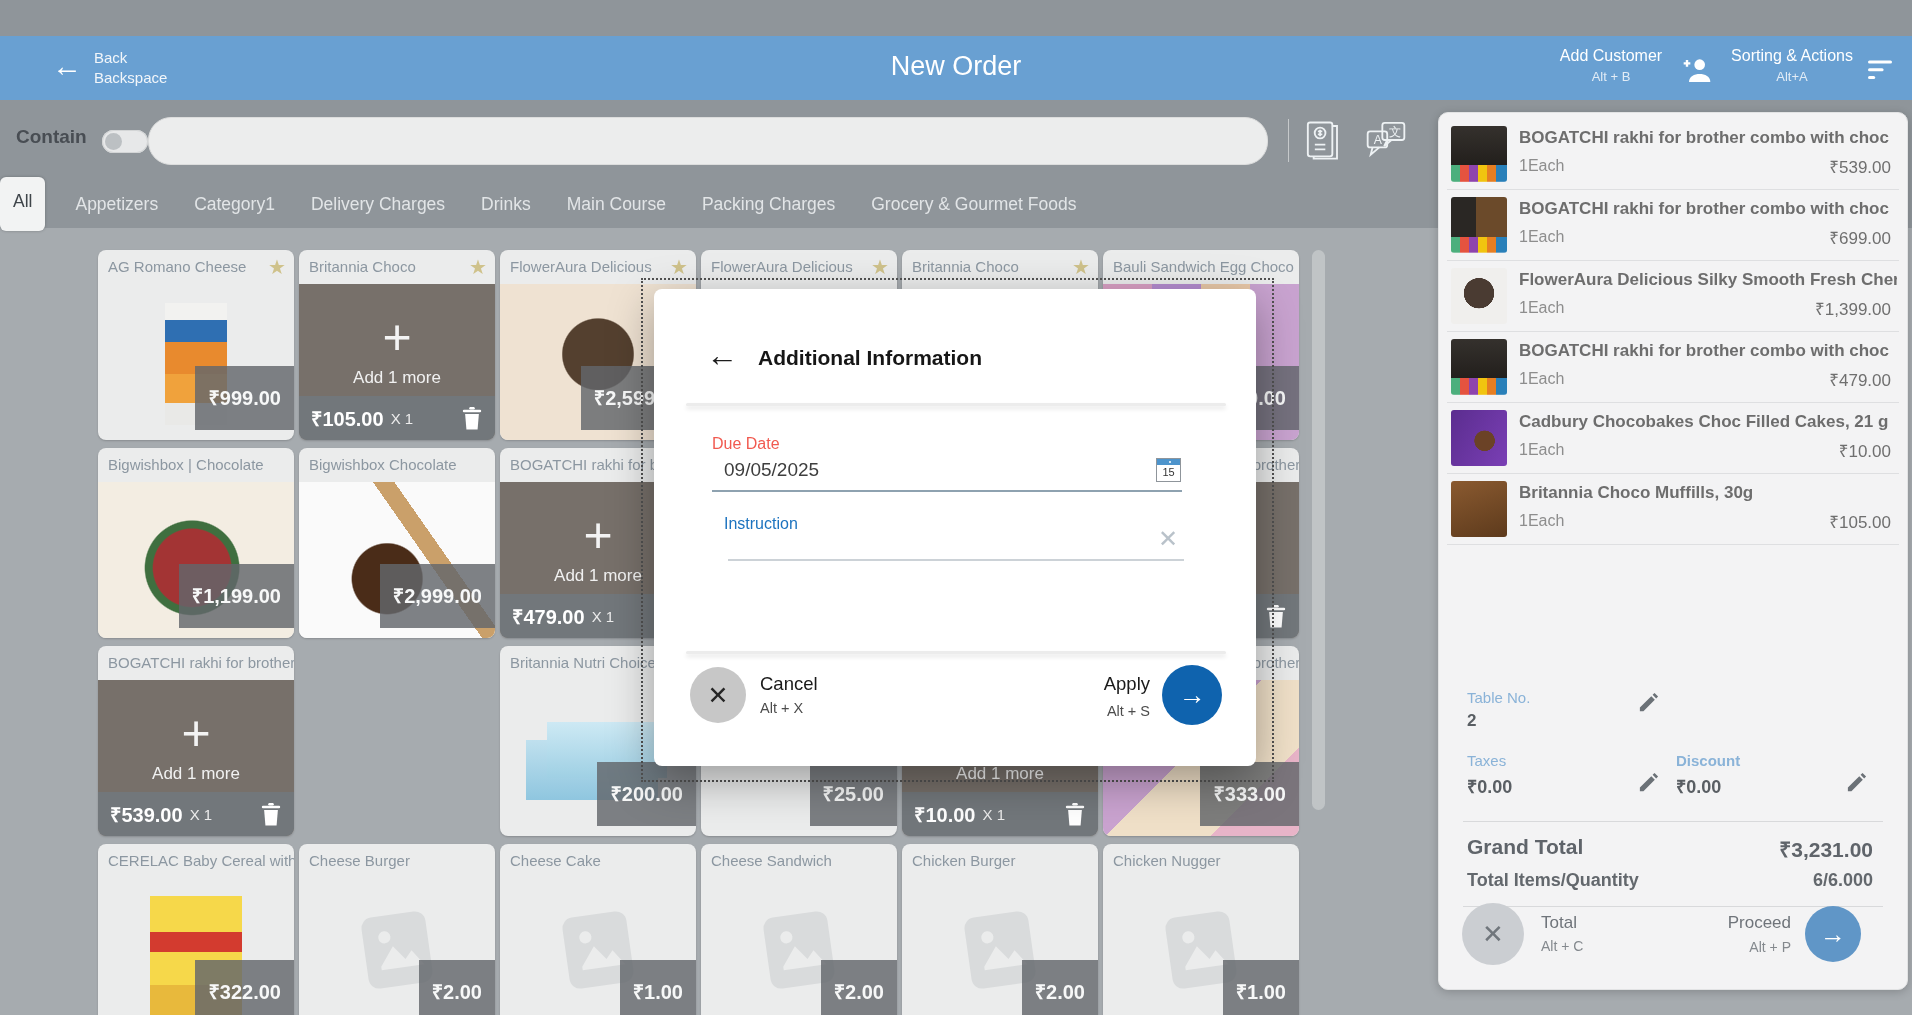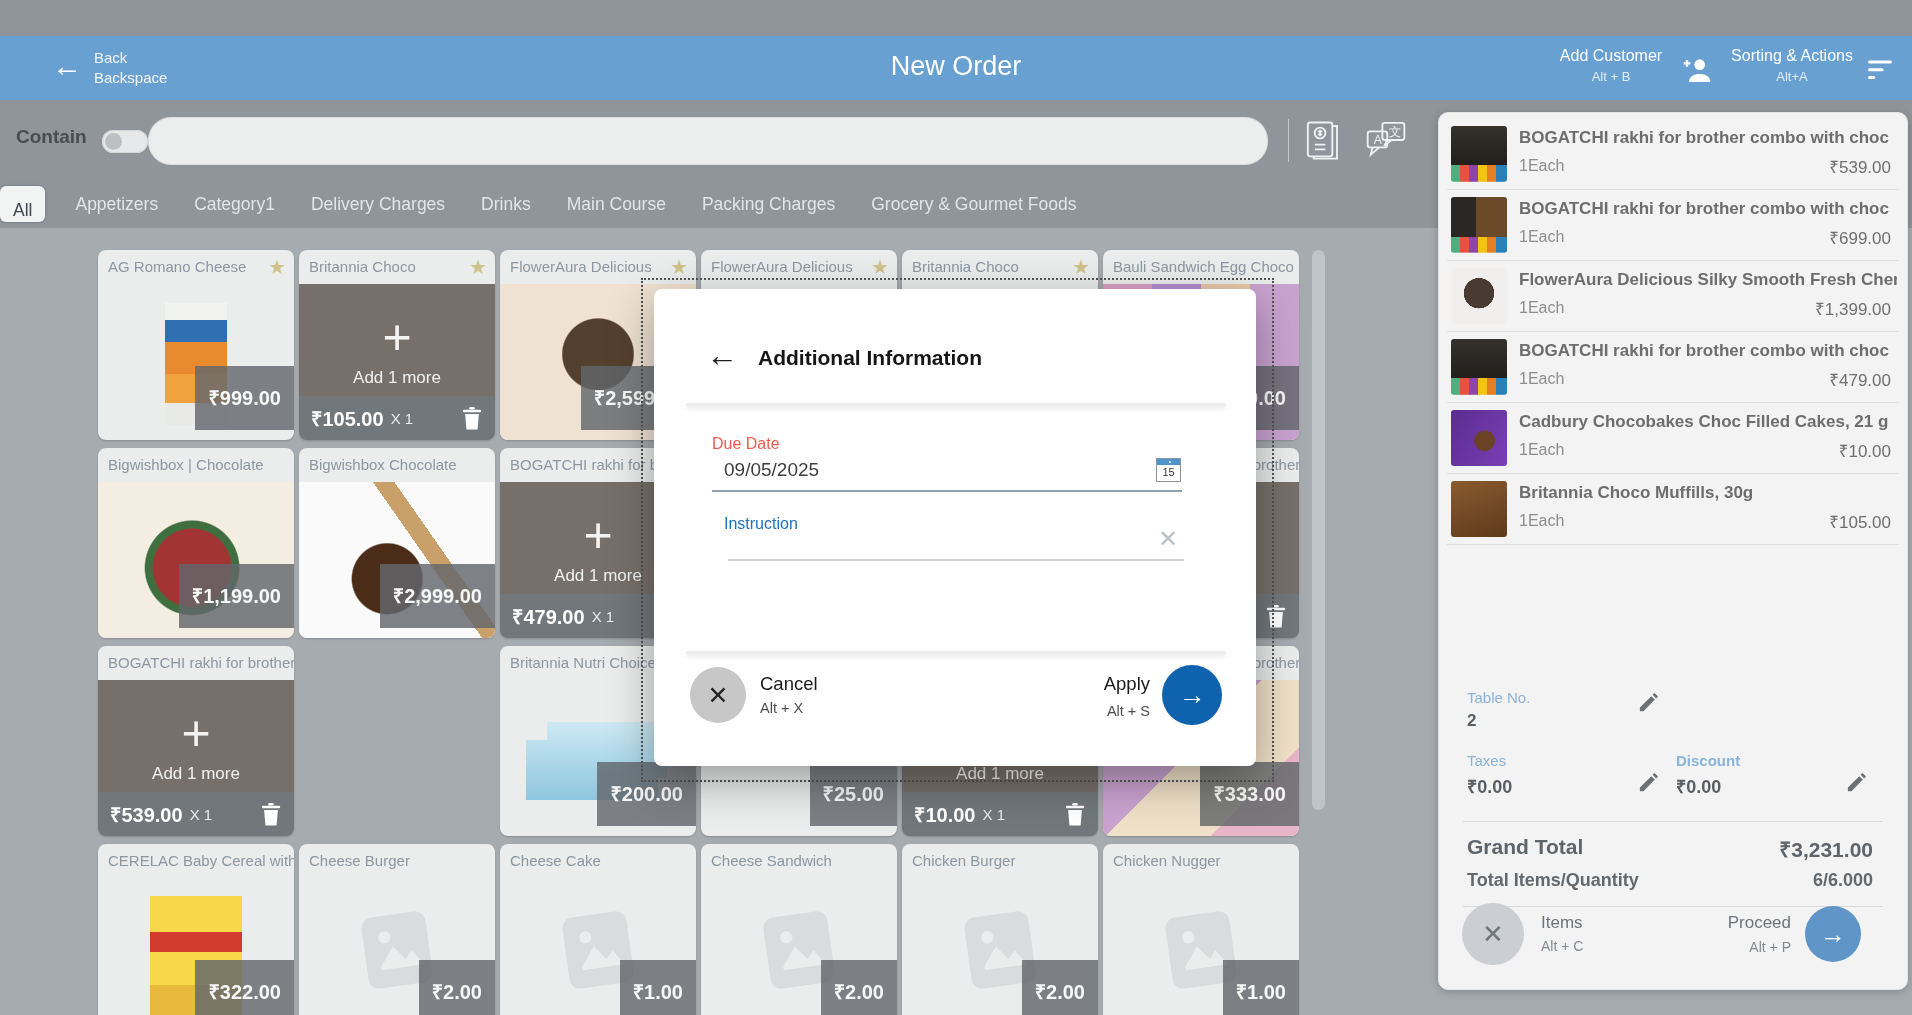--- a/index.html
+++ b/index.html
@@ -40,21 +40,21 @@
   #search input{position:absolute;left:20px;top:4px;right:20px;height:36px;border:none;outline:none;
        background:transparent;font-size:17px;color:#444;font-family:"Liberation Sans",sans-serif;}
   #tb-divider{position:absolute;left:1288px;top:119px;width:1px;height:43px;background:#c6c9cb;}
   .tb-icon{position:absolute;top:119px;width:44px;height:42px;}
   #invoice-icon{left:1302px;}
   #translate-icon{left:1364px;}
 
   
   #tabs{position:absolute;left:0;top:180px;right:0;height:48px;display:flex;align-items:center;z-index:5;}
   .tab{color:#e2e5e7;font-size:17.5px;margin-right:36px;white-space:nowrap;}
-  .tab.active{background:#f2f3f3;color:#3f454a;height:36px;line-height:48px;padding:0 13px;
+  .tab.active{background:#f2f3f3;color:#3f454a;height:54px;line-height:48px;padding:0 13px;
        border-radius:6px;margin-right:30px;box-shadow:0 0 3px rgba(0,0,0,.25);}
 
   
   #grid-bg{position:absolute;left:0;top:228px;right:0;bottom:0;background:#a6abaf;}
   .card{position:absolute;width:196px;height:190px;background:#ebecec;border-radius:8px;
        overflow:hidden;box-shadow:0 1px 2px rgba(0,0,0,.18);}
   .ctitle{height:34px;line-height:34px;padding:0 10px;font-size:15px;color:#8c97a1;
        white-space:nowrap;overflow:hidden;}
   .star{position:absolute;top:5px;right:8px;color:#cfc28b;font-size:20px;}
   .cbody{position:absolute;left:0;top:34px;right:0;bottom:0;}
@@ -510,21 +510,21 @@
         </svg></span>
 
     <div class="sdiv" id="sum-div1"></div>
     <div id="gt-label">Grand Total</div>
     <div id="gt-value">₹3,231.00</div>
     <div id="ti-label">Total Items/Quantity</div>
     <div id="ti-value">6/6.000</div>
     <div class="sdiv" id="sum-div2"></div>
 
     <div class="circle-btn" id="clear-circle">✕</div>
-    <div id="clear-label">Items</div>
+    <div id="clear-label">Total</div>
     <div id="clear-short">Alt + C</div>
     <div id="proceed-labels">
       <div id="proceed-label">Proceed</div>
       <div id="proceed-short">Alt + P</div>
     </div>
     <div class="circle-btn" id="proceed-circle">→</div>
   </div>
 
   <div id="focus-rect"></div>
   <div id="modal">

